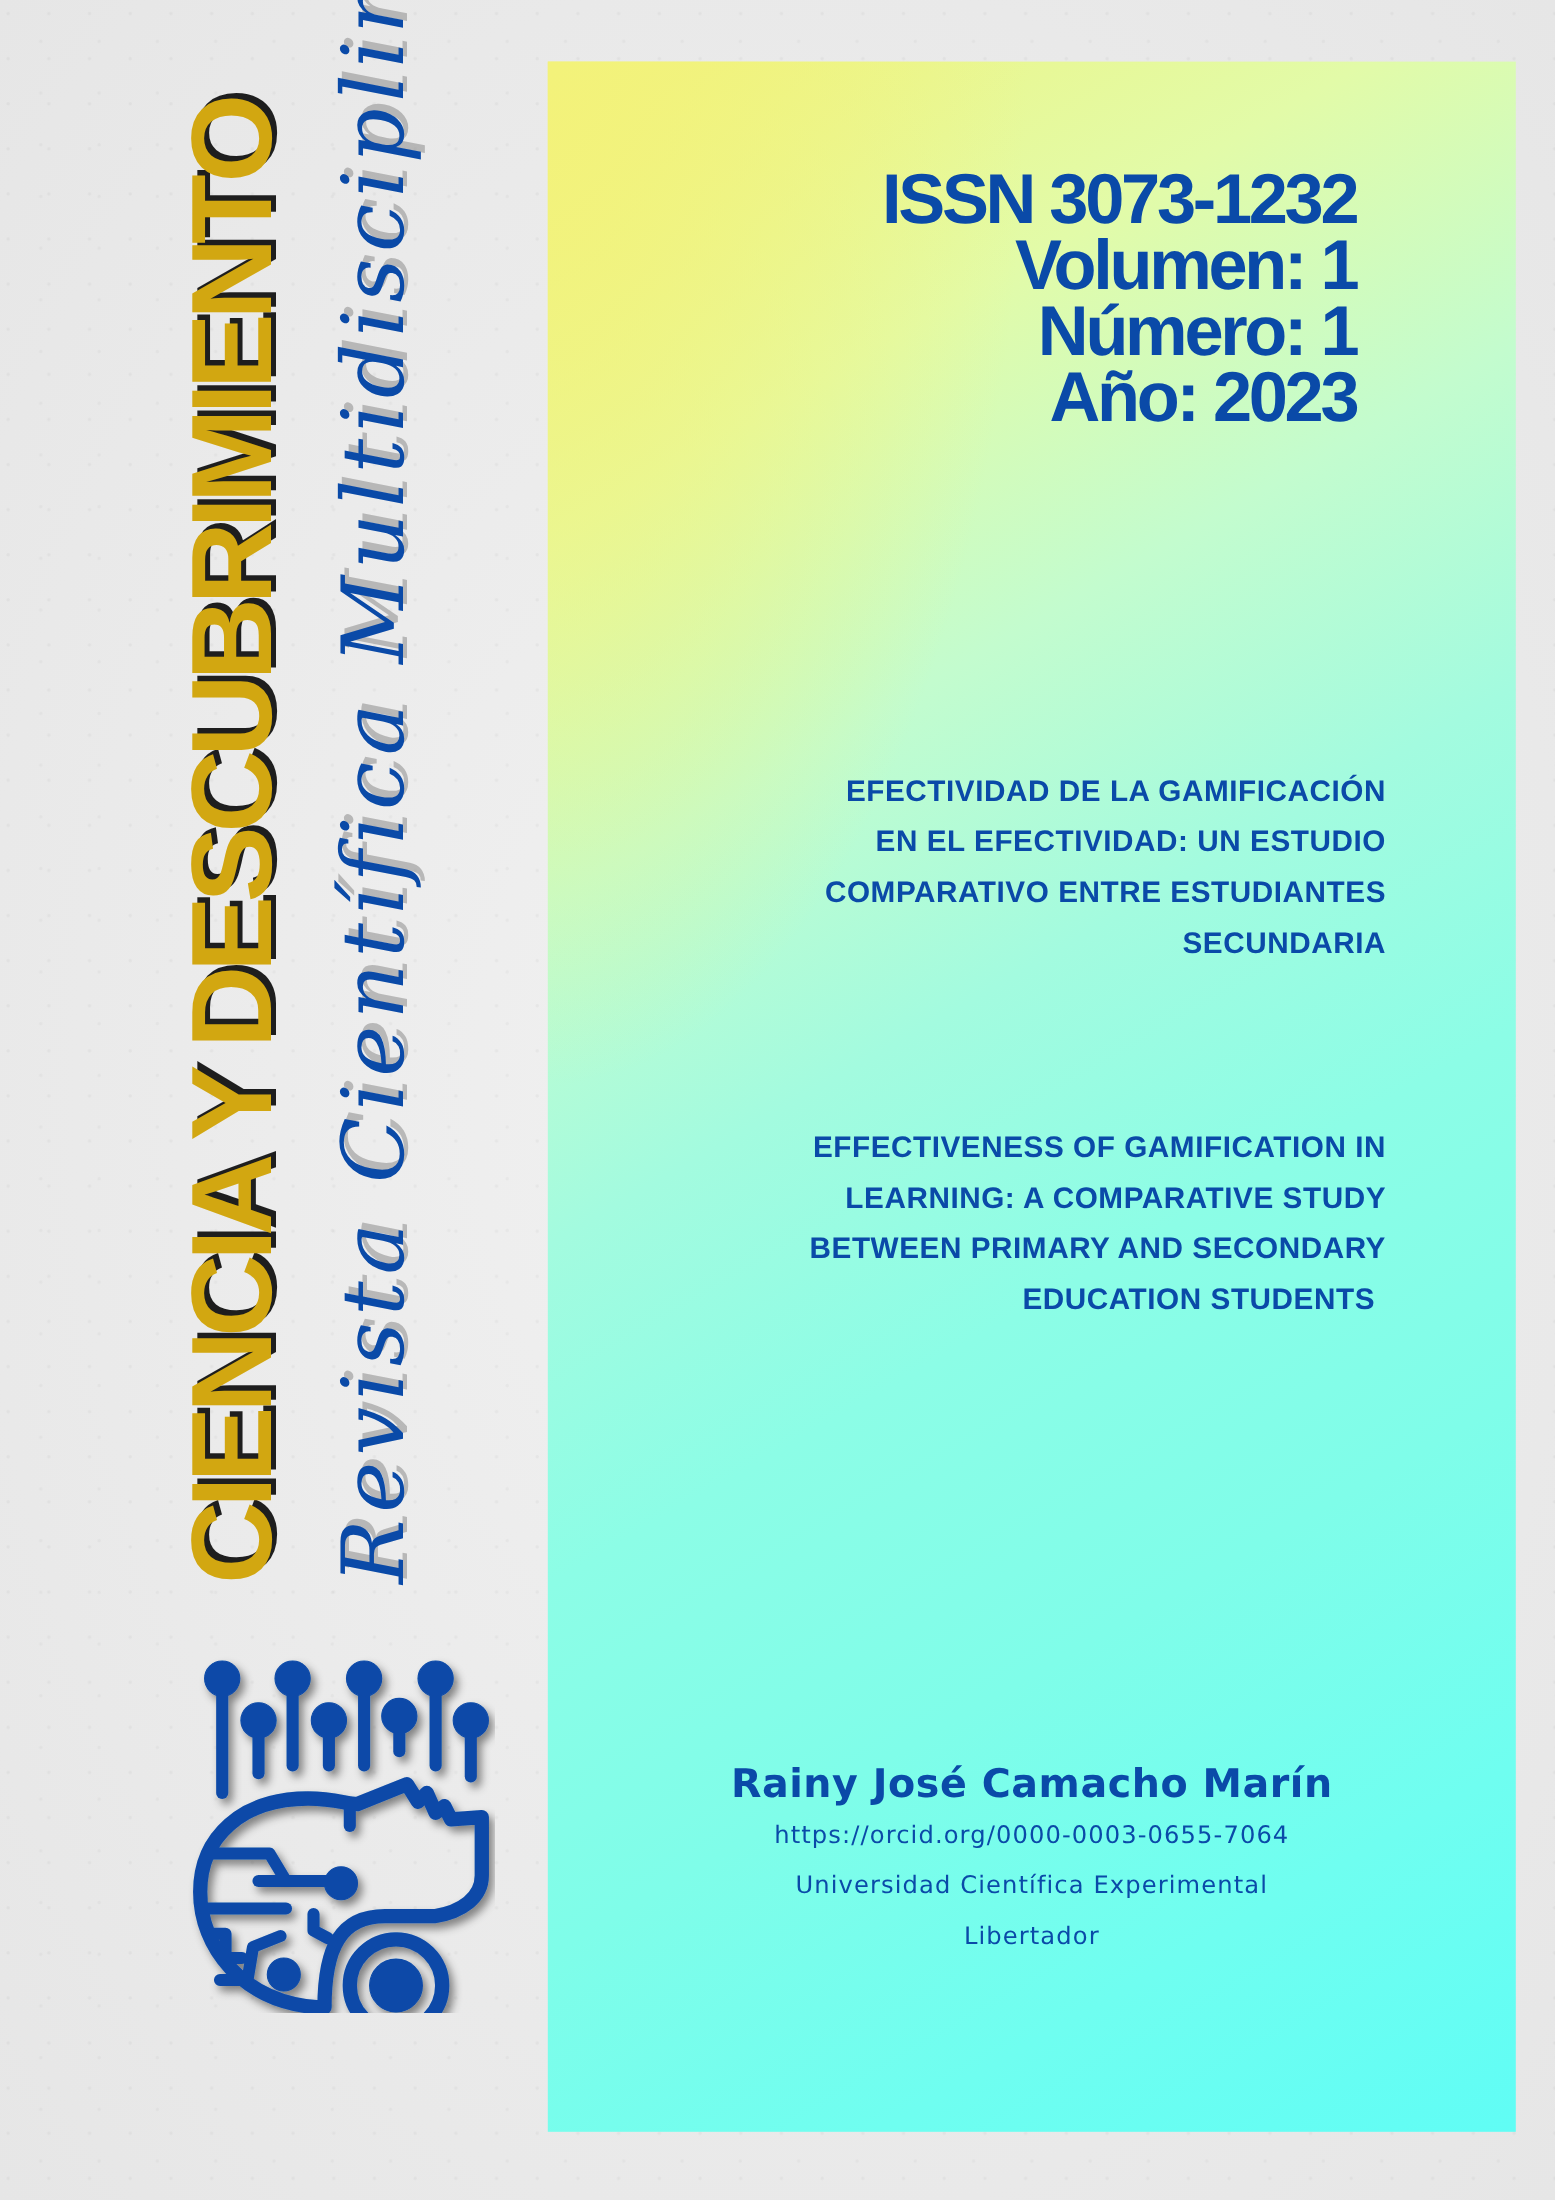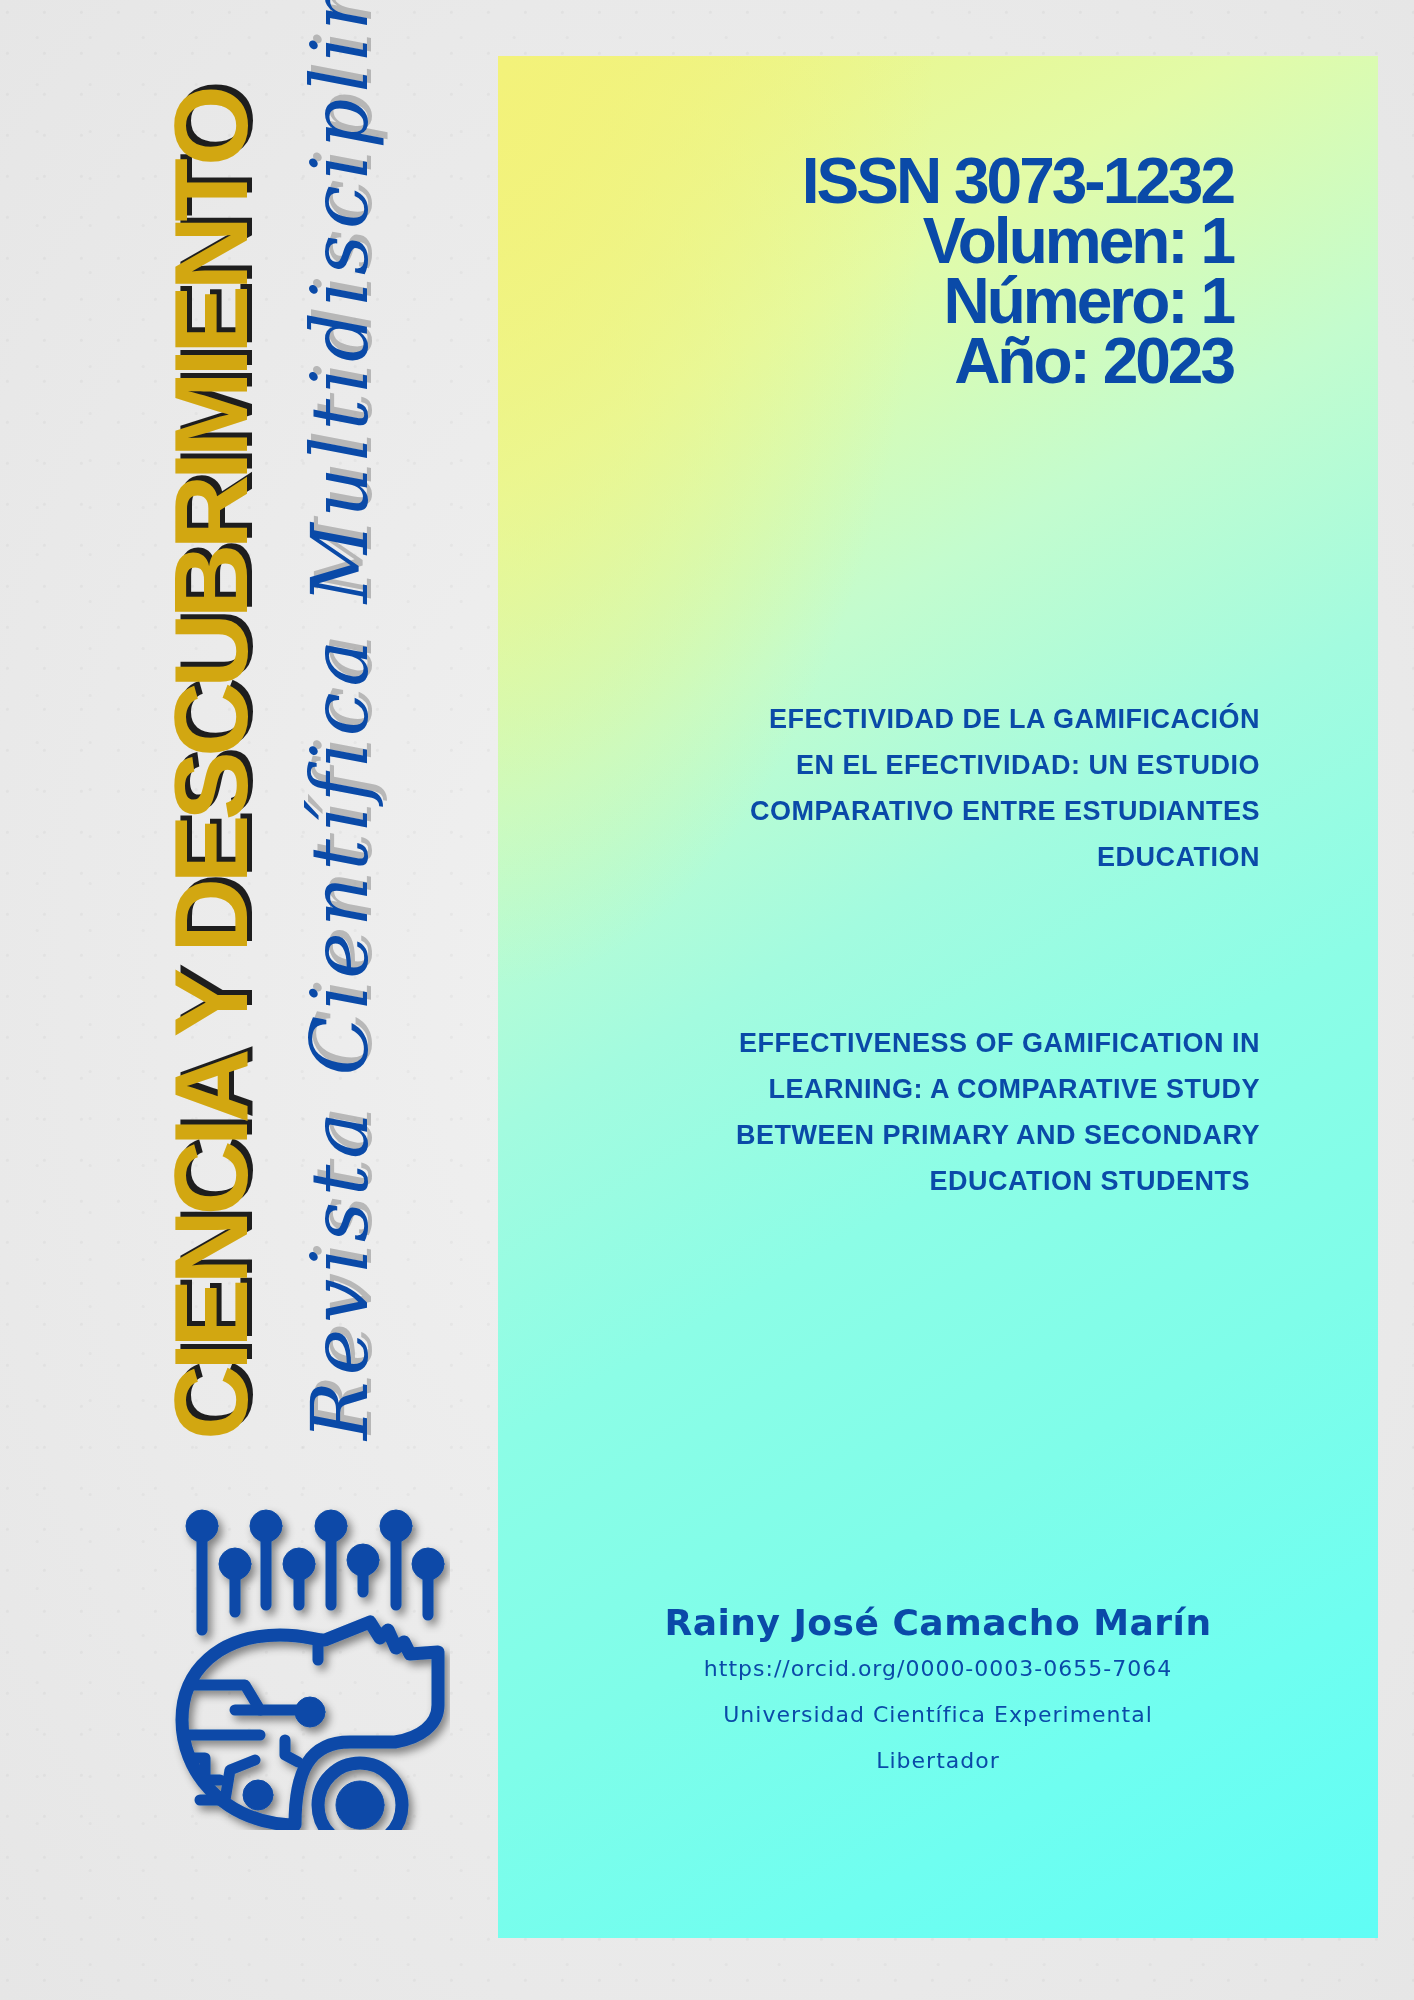--- a/index.html
+++ b/index.html
@@ -122,21 +122,21 @@
       <div>ISSN 3073-1232</div>
       <div>Volumen: 1</div>
       <div>Número: 1</div>
       <div>Año: 2023</div>
     </div>
 
     <div class="title-es">
       <div>EFECTIVIDAD DE LA GAMIFICACIÓN</div>
       <div>EN EL EFECTIVIDAD: UN ESTUDIO</div>
       <div>COMPARATIVO ENTRE ESTUDIANTES</div>
-      <div>EDUCATION</div>
+      <div>SECUNDARIA</div>
     </div>
 
     <div class="title-en">
       <div>EFFECTIVENESS OF GAMIFICATION IN</div>
       <div>LEARNING: A COMPARATIVE STUDY</div>
       <div>BETWEEN PRIMARY AND SECONDARY</div>
       <div style="padding-right:10px">EDUCATION STUDENTS</div>
     </div>
 
     <div class="author-block">

